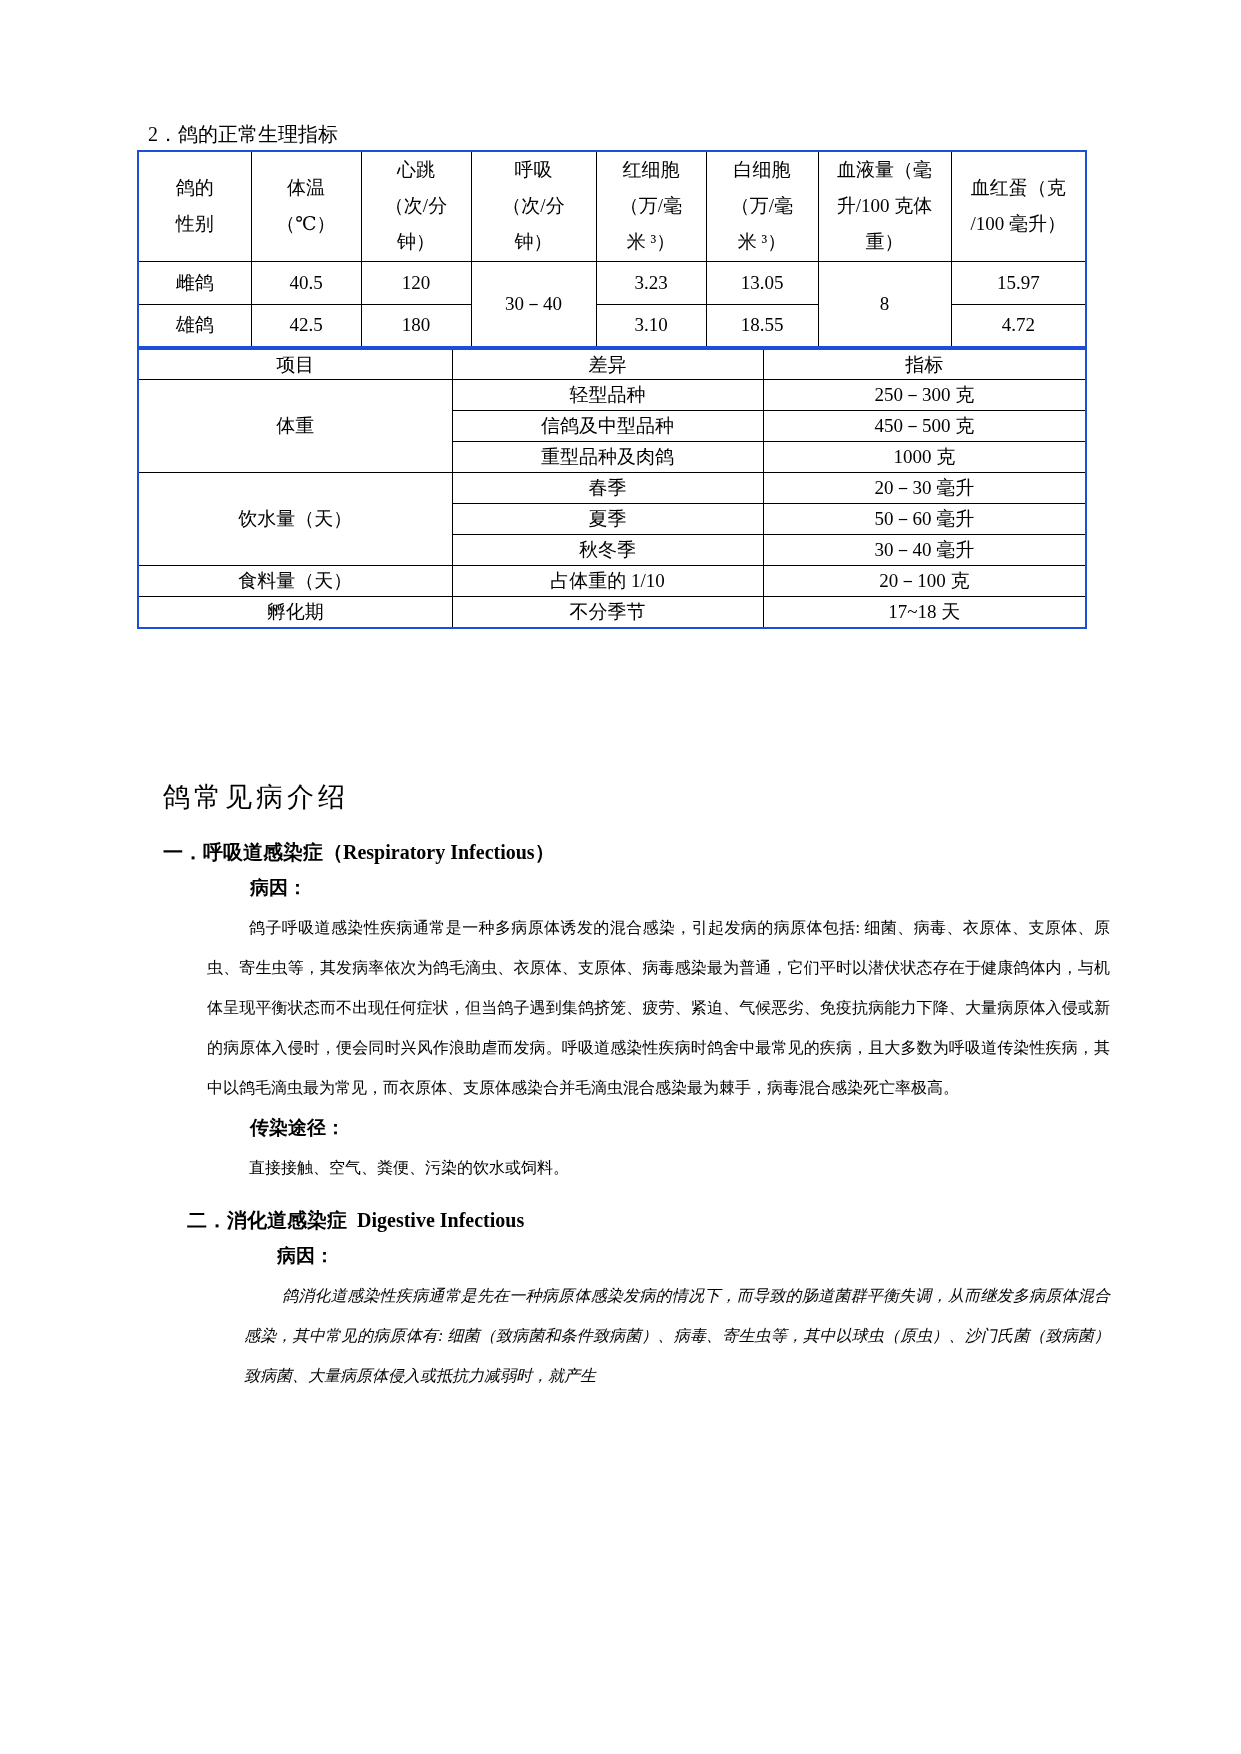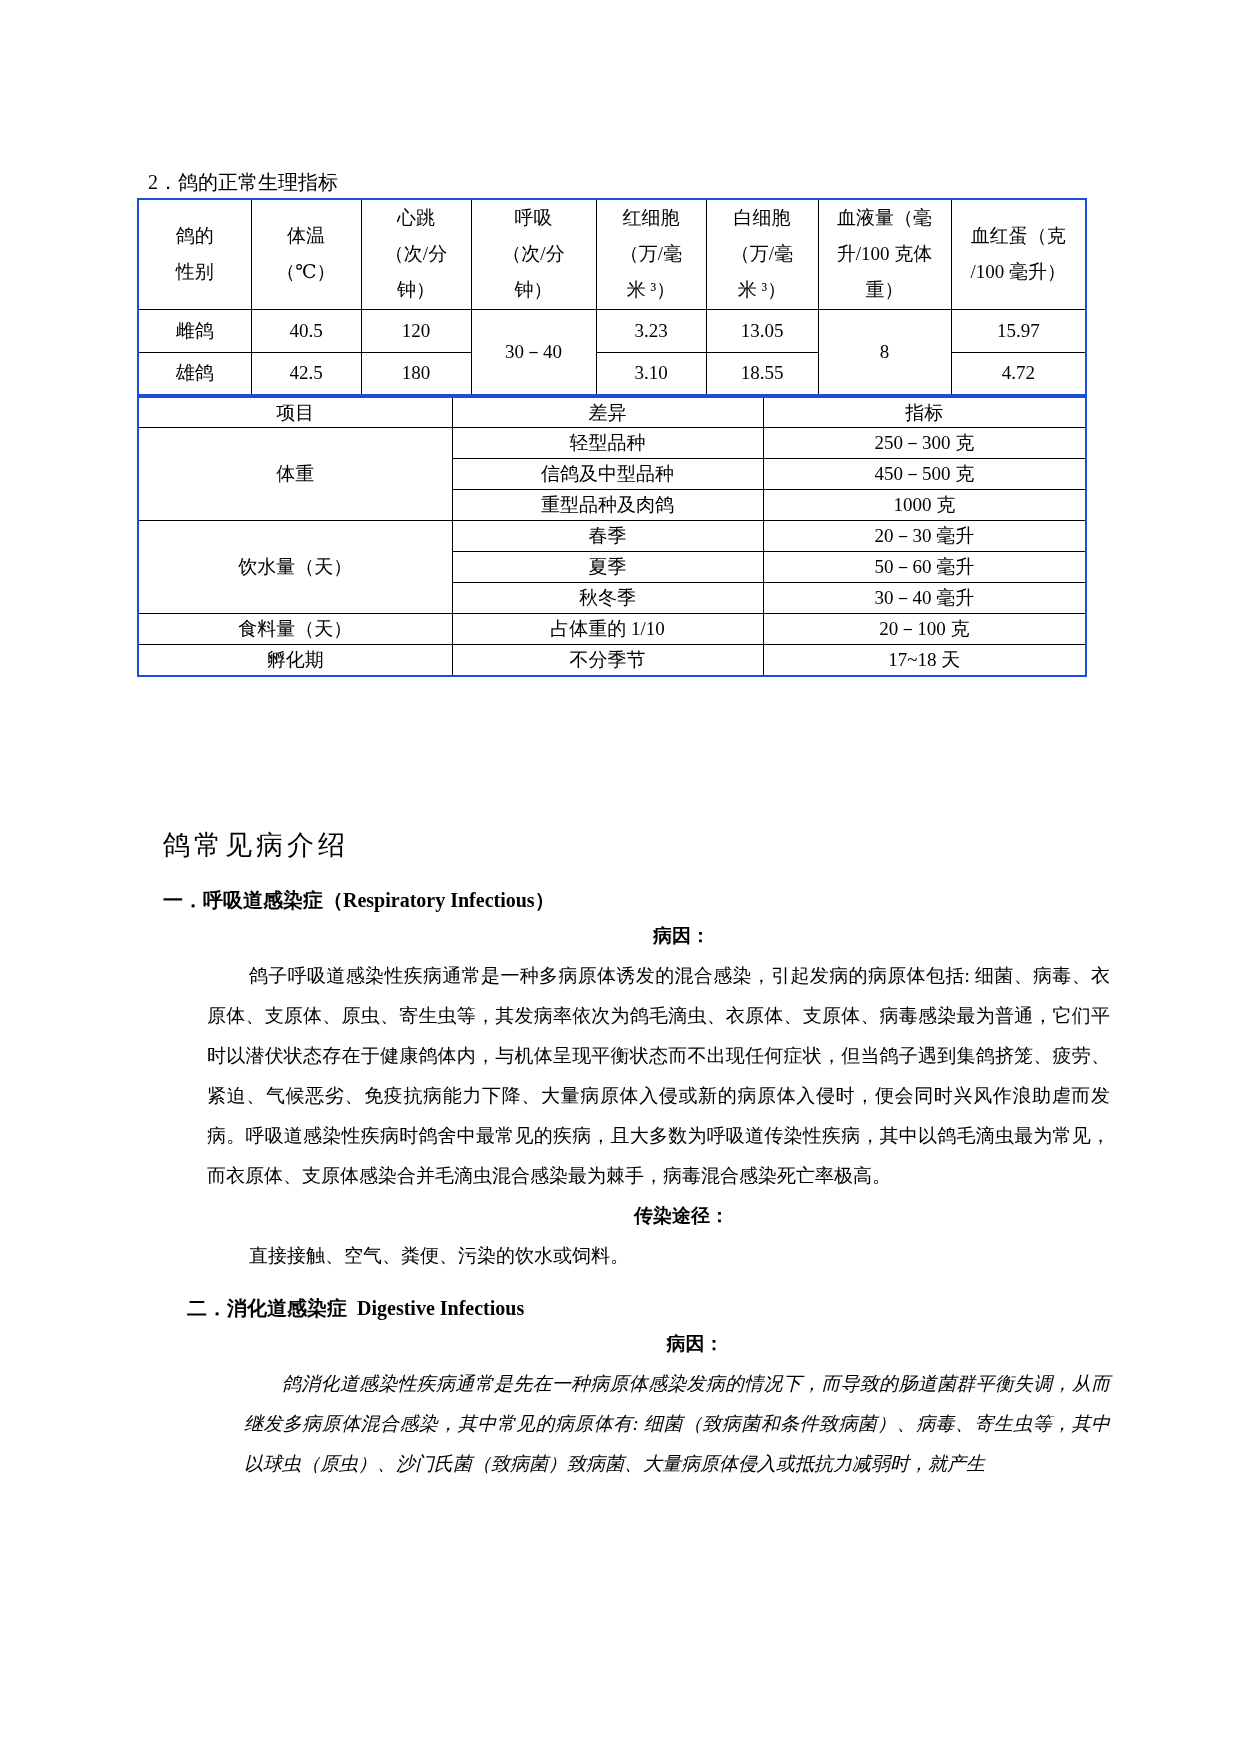--- a/index.html
+++ b/index.html
@@ -1,39 +1,39 @@
 <!DOCTYPE html>
 <html><head>
 <meta charset="utf-8">
 <style>
   html,body{margin:0;padding:0;}
   body{
     width:1241px;height:1754px;background:#ffffff;color:#000;
     font-family:"Liberation Serif","DejaVu Serif",serif;
     overflow:hidden;
   }
-  .page{box-sizing:border-box;width:1241px;height:1403px;padding:118px 128px 8px 137px;margin-top:48px;}
+  .page{box-sizing:border-box;width:1241px;height:1403px;padding:118px 128px 8px 137px;}
   .h-num{font-size:20px;line-height:32px;margin-left:11px;white-space:pre-wrap;}
   .h-num.second{margin-top:6px;}
   table{border-collapse:collapse;table-layout:fixed;}
   .tbl{border:2px solid #1d4ed8;}
   .tbl td,.tbl th{border:1.5px solid #000;font-weight:normal;text-align:center;
       vertical-align:middle;padding:0 2px;font-size:19px;box-sizing:border-box;}
   .t1{width:948px;}
   .t1 th{white-space:pre-line;line-height:36px;height:110px;}
   .t1 td{height:43px;line-height:22px;}
   .t2{width:948px;margin-top:0;border-radius:24px;}
   .t2 th{height:29px;line-height:29px;}
   .t2 td{height:30px;line-height:30px;}
   .big-title{font-size:27px;line-height:46px;font-weight:normal;margin-top:145px;margin-left:26px;
       letter-spacing:4px;}
   .sec-head{font-size:20px;line-height:32px;font-weight:bold;margin-left:26px;margin-top:16px;
       white-space:pre-wrap;}
-  .sub-head{font-size:19px;line-height:40px;font-weight:bold;margin-left:113px;text-align:center;}
-  .body-p{font-size:19px;line-height:40px;margin:0 0 0 70px;width:903px;
+  .sub-head{font-size:19px;line-height:40px;font-weight:bold;margin-left:113px;}
+  .body-p{font-size:16px;line-height:40px;margin:0 0 0 70px;width:903px;
       text-align:justify;text-indent:42px;}
   .sec2 .sec-head{margin-left:50px;font-family:Liberation Serif, serif;}
   .sec2 .sub-head{margin-left:140px;}
   .sec2 .body-p{margin-left:107px;width:866px;text-indent:38px;font-style:italic;}
 </style>
 </head>
 <body>
 
 <div class="page">
 

